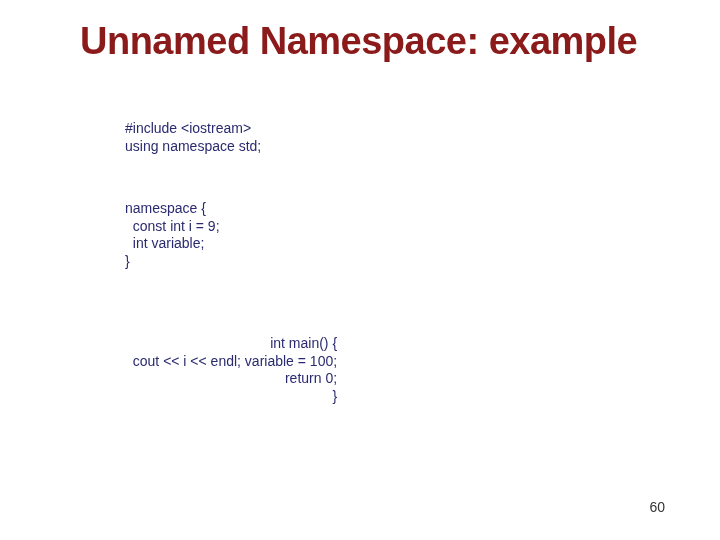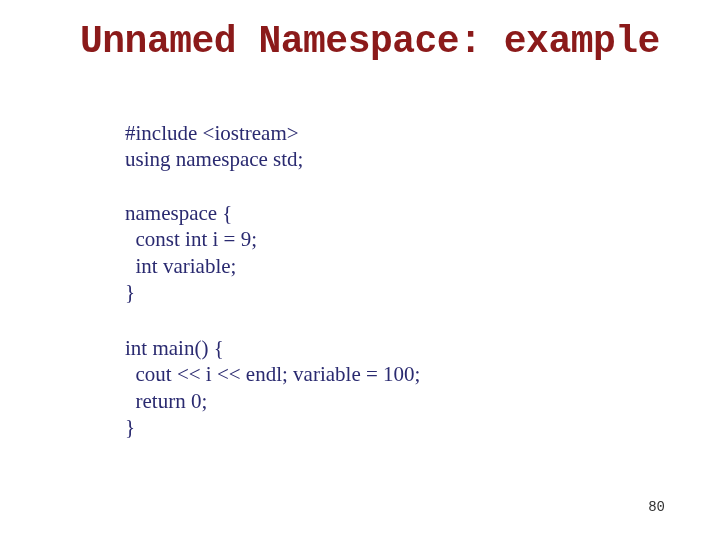--- a/index.html
+++ b/index.html
@@ -1,53 +1,53 @@
 <!DOCTYPE html>
 <html><head>
   <meta charset="utf-8">
   <style>
     * {
       margin: 0;
       padding: 0;
       box-sizing: border-box;
-      font-family: Liberation Mono, monospace;
     }
     body {
       width: 720px;
       height: 540px;
       background: #ffffff;
       position: relative;
       font-family: Arial, Helvetica, sans-serif;
     }
     .slide-title {
       position: absolute;
       top: 20px;
       left: 80px;
       font-size: 38px;
       font-weight: bold;
       color: #8b1a1a;
       letter-spacing: -0.5px;
     }
     .code-block {
       position: absolute;
       left: 125px;
-      font-family: Liberation Serif, serif;
-      font-size: 21px;
+      font-family: Liberation Sans, sans-serif;
+      font-size: 14px;
       color: #2a2a70;
       line-height: 1.25;
       white-space: pre;
     }
     .code-block-1 {
       top: 120px;
     }
     .code-block-2 {
       top: 200px;
     }
     .code-block-3 {
       top: 335px;
+      text-align: right;
     }
     .page-number {
       position: absolute;
       bottom: 25px;
       right: 55px;
       font-size: 14px;
       color: #333333;
     }
   </style>
 </head>
@@ -61,13 +61,13 @@
 <div class="code-block code-block-2">namespace {
   const int i = 9;
   int variable;
 }</div>
 
 <div class="code-block code-block-3">int main() {
   cout &lt;&lt; i &lt;&lt; endl; variable = 100;
   return 0;
 }</div>
 
-<div class="page-number">80</div>
+<div class="page-number">60</div>
 
 </body></html>

